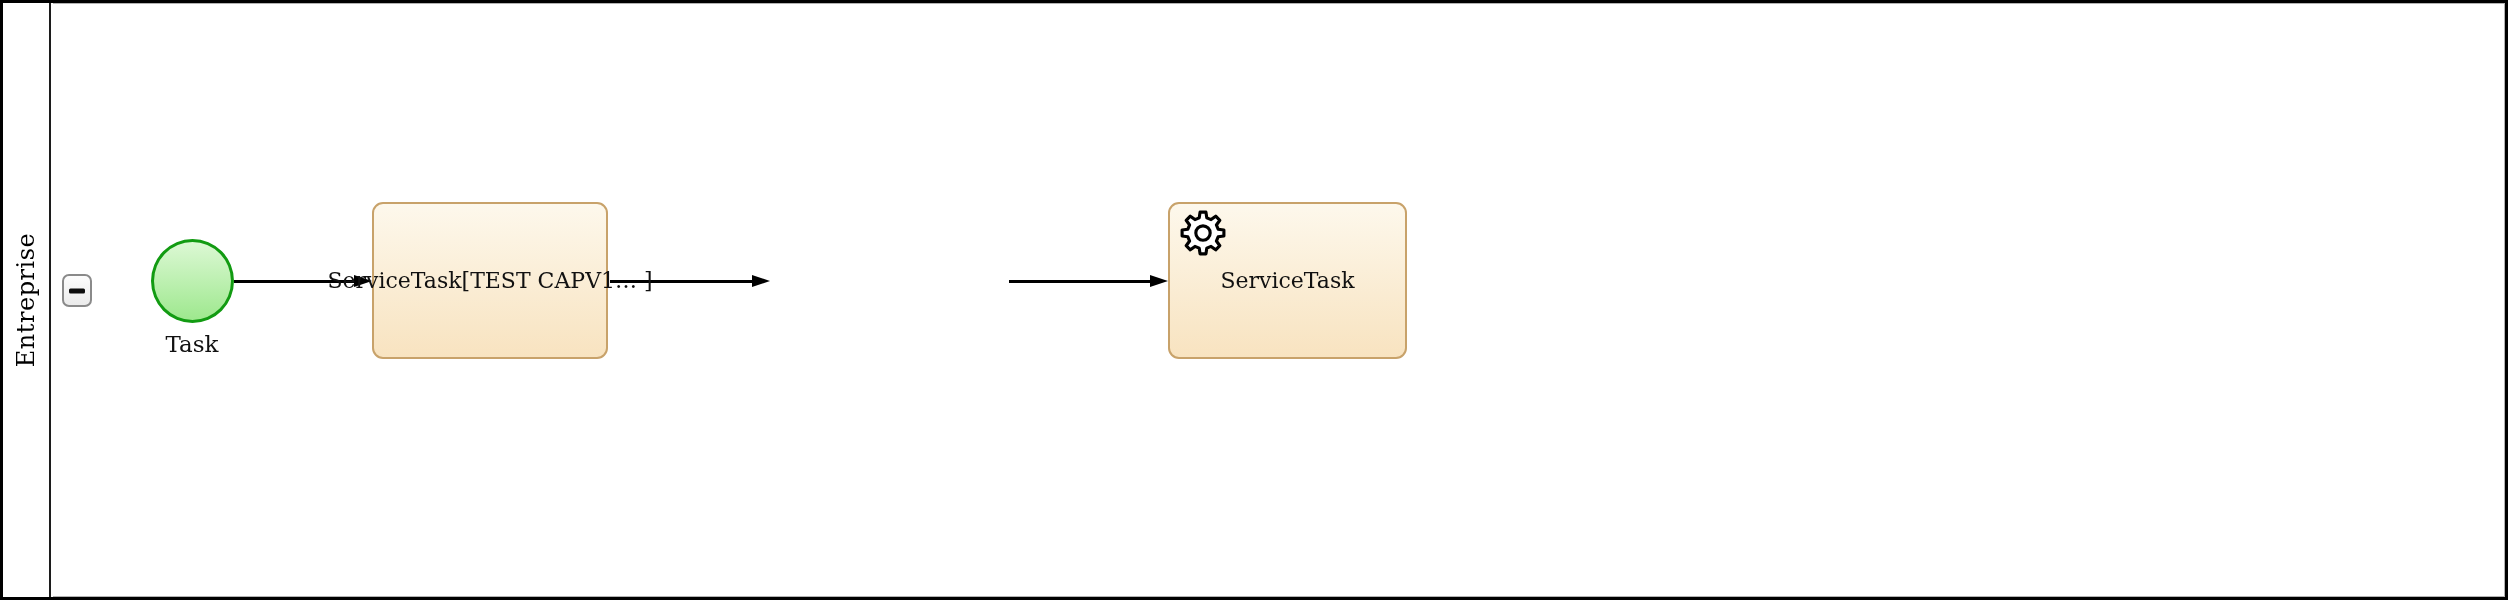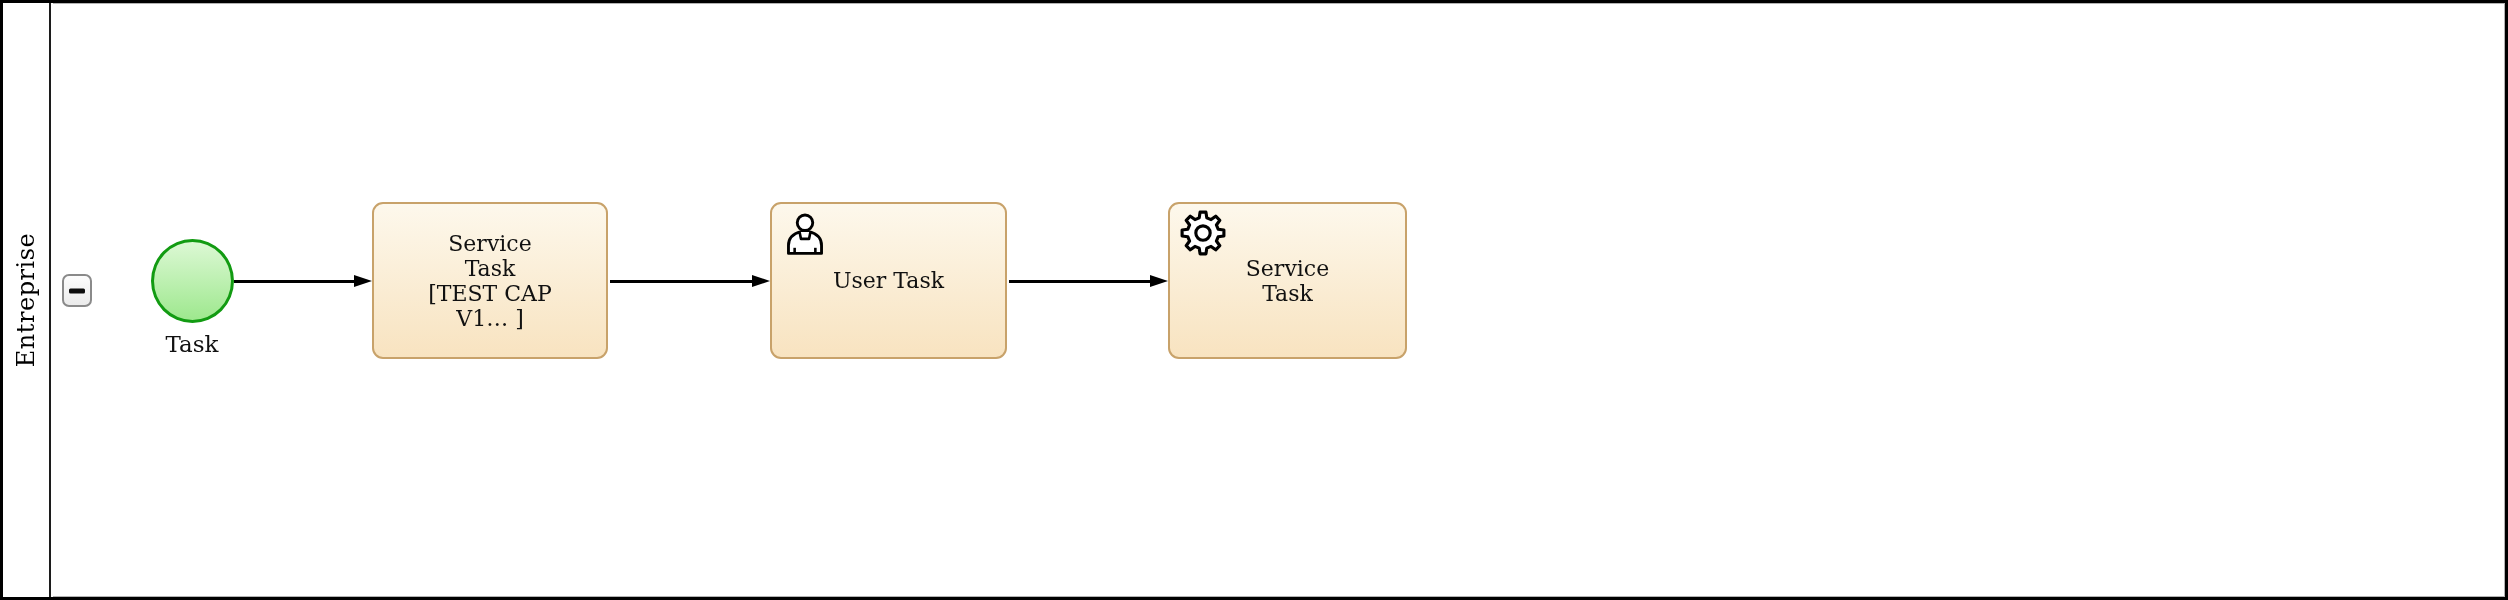--- a/index.html
+++ b/index.html
@@ -61,21 +61,21 @@
   .start-label{
     position:absolute;left:192px;top:331px;transform:translateX(-50%);
     font-size:23px;white-space:nowrap;
   }
   
   .task{
     position:absolute;top:202px;height:157px;
     border:2px solid var(--task-border);border-radius:11px;
     background:linear-gradient(180deg,var(--task-fill-top) 0%,var(--task-fill-bottom) 100%);
     box-sizing:border-box;
-    display:flex;flex-direction:column;align-items:center;justify-content:center;
+    display:flex;flex-direction:row;align-items:center;justify-content:center;
   }
   .task .line{font-size:22px;line-height:25px;text-align:center;white-space:pre;}
   #task1{left:372px;width:236px;}
   #task2{left:770px;width:237px;}
   #task3{left:1168px;width:239px;}
   .task-icon{position:absolute;}
   #task2 .task-icon{left:10px;top:6px;width:46px;height:48px;}
   #task3 .task-icon{left:8px;top:4px;width:50px;height:50px;}
   
   .flow-line{position:absolute;top:279.5px;height:3px;background:var(--arrow);}
@@ -114,30 +114,20 @@
   <div class="start-event"></div>
   <div class="start-label">Task</div>
 
   <div class="task" id="task1">
     <div class="line">Service</div>
     <div class="line">Task</div>
     <div class="line">[TEST CAP</div>
     <div class="line">V1… ]</div>
   </div>
 
-  <div class="task" id="task2">
-    <svg class="task-icon" viewBox="0 0 32 32">
-      <path d="M4.5 29.5 L4.5 24 C4.5 17.5 10 15.2 13.2 14.4 L18.8 14.4 C22 15.2 27.5 17.5 27.5 24 L27.5 29.5 Z" fill="#fff" stroke="#000" stroke-width="2" stroke-linejoin="round"></path>
-      <path d="M12.2 14.6 L13.2 19.4 L18.8 19.4 L19.8 14.6" fill="#fff" stroke="#000" stroke-width="1.8" stroke-linejoin="round"></path>
-      <line x1="8.8" y1="29.5" x2="8.8" y2="25.6" stroke="#000" stroke-width="1.8"></line>
-      <line x1="23.2" y1="29.5" x2="23.2" y2="25.6" stroke="#000" stroke-width="1.8"></line>
-      <circle cx="16" cy="8.2" r="5.4" fill="#fff" stroke="#000" stroke-width="2"></circle>
-    </svg>
-    <div class="line">User Task</div>
-  </div>
 
   <div class="task" id="task3">
     <svg class="task-icon" viewBox="0 0 32 32">
       <path d="M25.70 13.58 L29.37 14.12 L29.37 17.88 L25.70 18.42 L24.57 21.15 L26.78 24.13 L24.13 26.78 L21.15 24.57 L18.42 25.70 L17.88 29.37 L14.12 29.37 L13.58 25.70 L10.85 24.57 L7.87 26.78 L5.22 24.13 L7.43 21.15 L6.30 18.42 L2.63 17.88 L2.63 14.12 L6.30 13.58 L7.43 10.85 L5.22 7.87 L7.87 5.22 L10.85 7.43 L13.58 6.30 L14.12 2.63 L17.88 2.63 L18.42 6.30 L21.15 7.43 L24.13 5.22 L26.78 7.87 L24.57 10.85 Z" fill="#fff" stroke="#000" stroke-width="2" stroke-linejoin="round"></path>
       <circle cx="16" cy="16" r="4.6" fill="#fff" stroke="#000" stroke-width="2"></circle>
     </svg>
     <div class="line">Service</div>
     <div class="line">Task</div>
   </div>
 </div>

